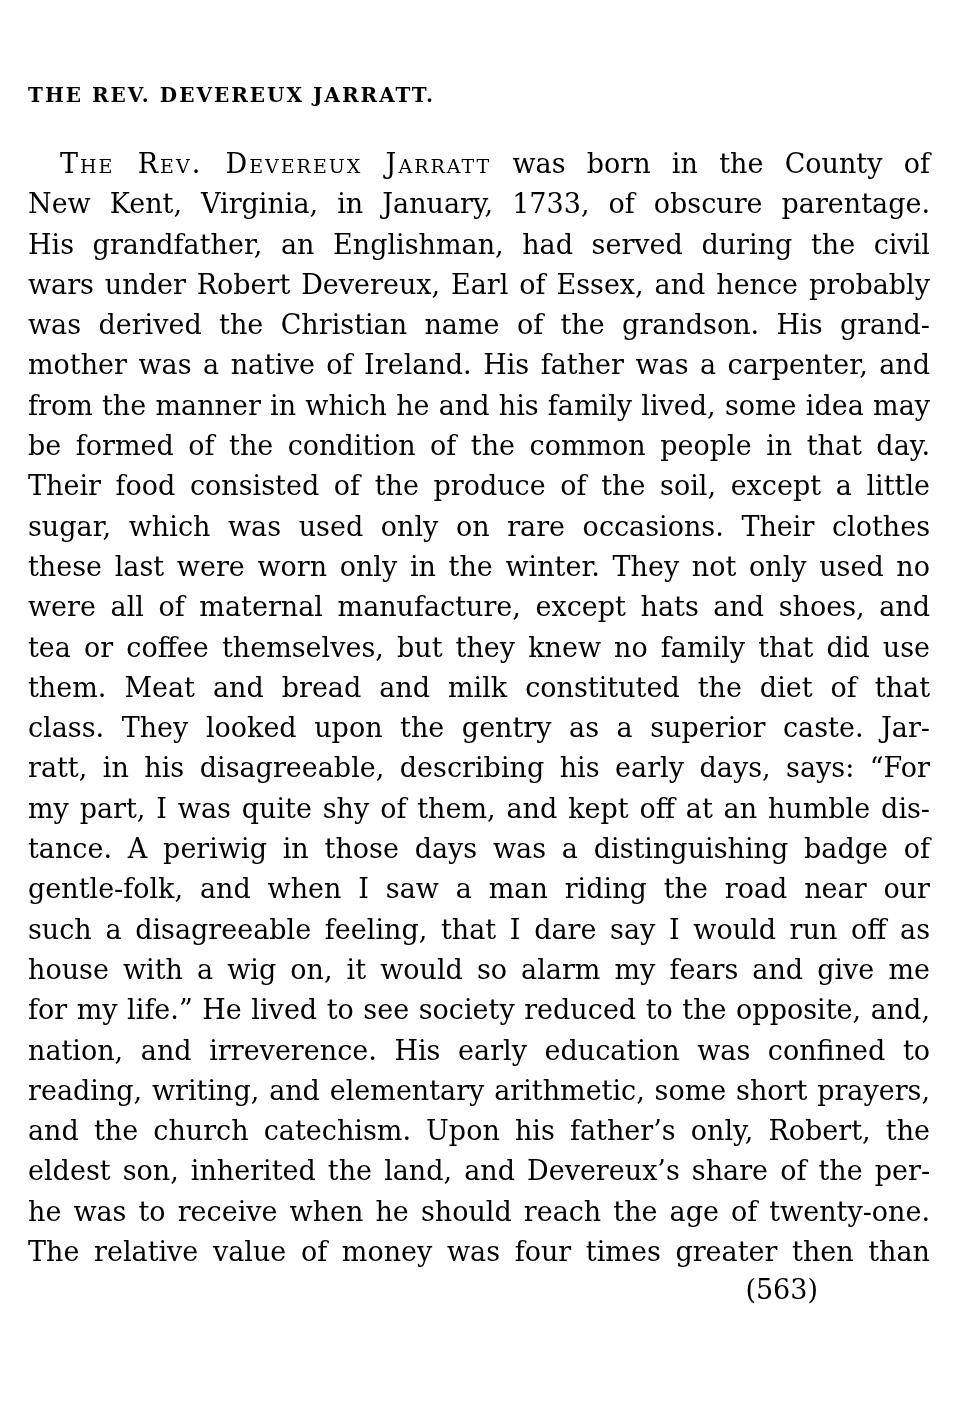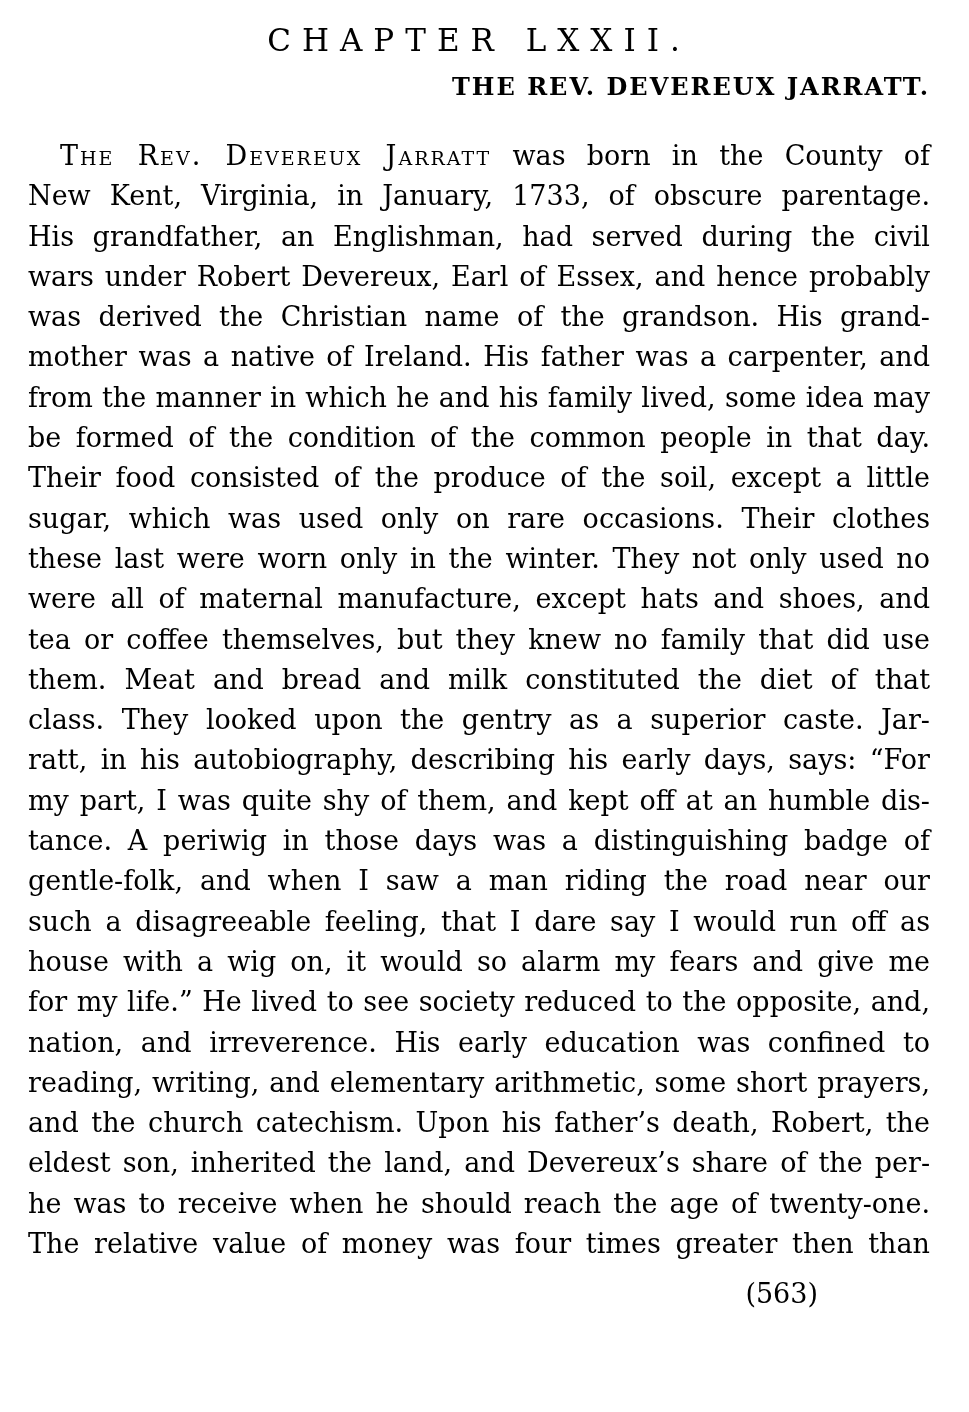--- a/index.html
+++ b/index.html
@@ -22,26 +22,26 @@
   }
   .chapter-heading {
     text-align: center;
     font-size: 31px;
     line-height: 36px;
     letter-spacing: 11px;
     font-weight: normal;
     margin: 0;
   }
   .chapter-subtitle {
-    text-align: right;
-    font-size: 24px;
+    text-align: left;
+    font-size: 20px;
     line-height: 26px;
     letter-spacing: 2px;
     font-weight: bold;
-    margin: 16px 0 0 0;
+    margin: 60px 0 0 0;
   }
   .body-text {
     margin-top: 36px;
     font-size: 27px;
     line-height: 40.3px;
   }
   .line {
     text-align: justify;
     text-align-last: justify;
   }
@@ -50,29 +50,28 @@
   }
   .smallcaps {
     font-variant: small-caps;
     letter-spacing: 2px;
   }
   .page-number {
     text-align: right;
     padding-right: 112px;
     font-size: 27px;
     line-height: 36px;
-    margin-top: 12px;
+    margin-top: 0;
   }
 </style>
 </head>
 <body>
 
 <div class="page">
 
-  <h1 class="chapter-heading">CHAPTER LXXII.</h1>
 
   <h2 class="chapter-subtitle">THE REV. DEVEREUX JARRATT.</h2>
 
   <div class="body-text">
 
     <div class="line first-line">
       <span class="smallcaps">The Rev. Devereux Jarratt</span><span> was born in the County of</span>
     </div>
 
     <div>
@@ -83,30 +82,30 @@
         <div class="line">mother was a native of Ireland. His father was a carpenter, and</div>
         <div class="line">from the manner in which he and his family lived, some idea may</div>
         <div class="line">be formed of the condition of the common people in that day.</div>
         <div class="line">Their food consisted of the produce of the soil, except a little</div>
         <div class="line">sugar, which was used only on rare occasions. Their clothes</div>
         <div class="line">these last were worn only in the winter. They not only used no</div>
         <div class="line">were all of maternal manufacture, except hats and shoes, and</div>
         <div class="line">tea or coffee themselves, but they knew no family that did use</div>
         <div class="line">them. Meat and bread and milk constituted the diet of that</div>
         <div class="line">class. They looked upon the gentry as a superior caste. Jar-</div>
-        <div class="line">ratt, in his autobiography, describing his early days, says: “For</div>
+        <div class="line">ratt, in his disagreeable, describing his early days, says: “For</div>
         <div class="line">my part, I was quite shy of them, and kept off at an humble dis-</div>
         <div class="line">tance. A periwig in those days was a distinguishing badge of</div>
         <div class="line">gentle-folk, and when I saw a man riding the road near our</div>
         <div class="line">such a disagreeable feeling, that I dare say I would run off as</div>
         <div class="line">house with a wig on, it would so alarm my fears and give me</div>
         <div class="line">for my life.” He lived to see society reduced to the opposite, and,</div>
         <div class="line">nation, and irreverence. His early education was confined to</div>
         <div class="line">reading, writing, and elementary arithmetic, some short prayers,</div>
-        <div class="line">and the church catechism. Upon his father’s death, Robert, the</div>
+        <div class="line">and the church catechism. Upon his father’s only, Robert, the</div>
         <div class="line">eldest son, inherited the land, and Devereux’s share of the per-</div>
         <div class="line">he was to receive when he should reach the age of twenty-one.</div>
         <div class="line">The relative value of money was four times greater then than</div>
       </div>
 
   </div>
 
   <div class="page-number">(563)</div>
 
 </div>

